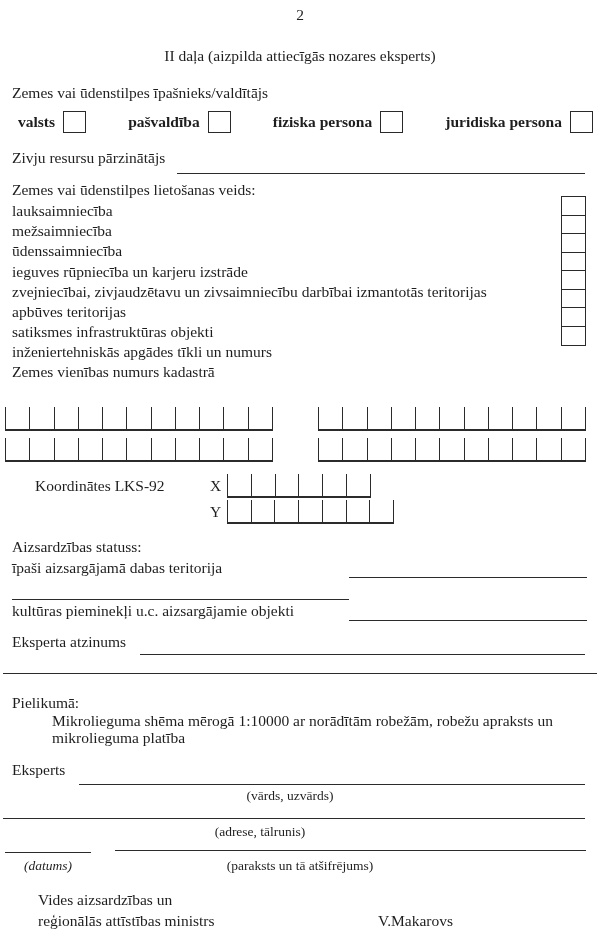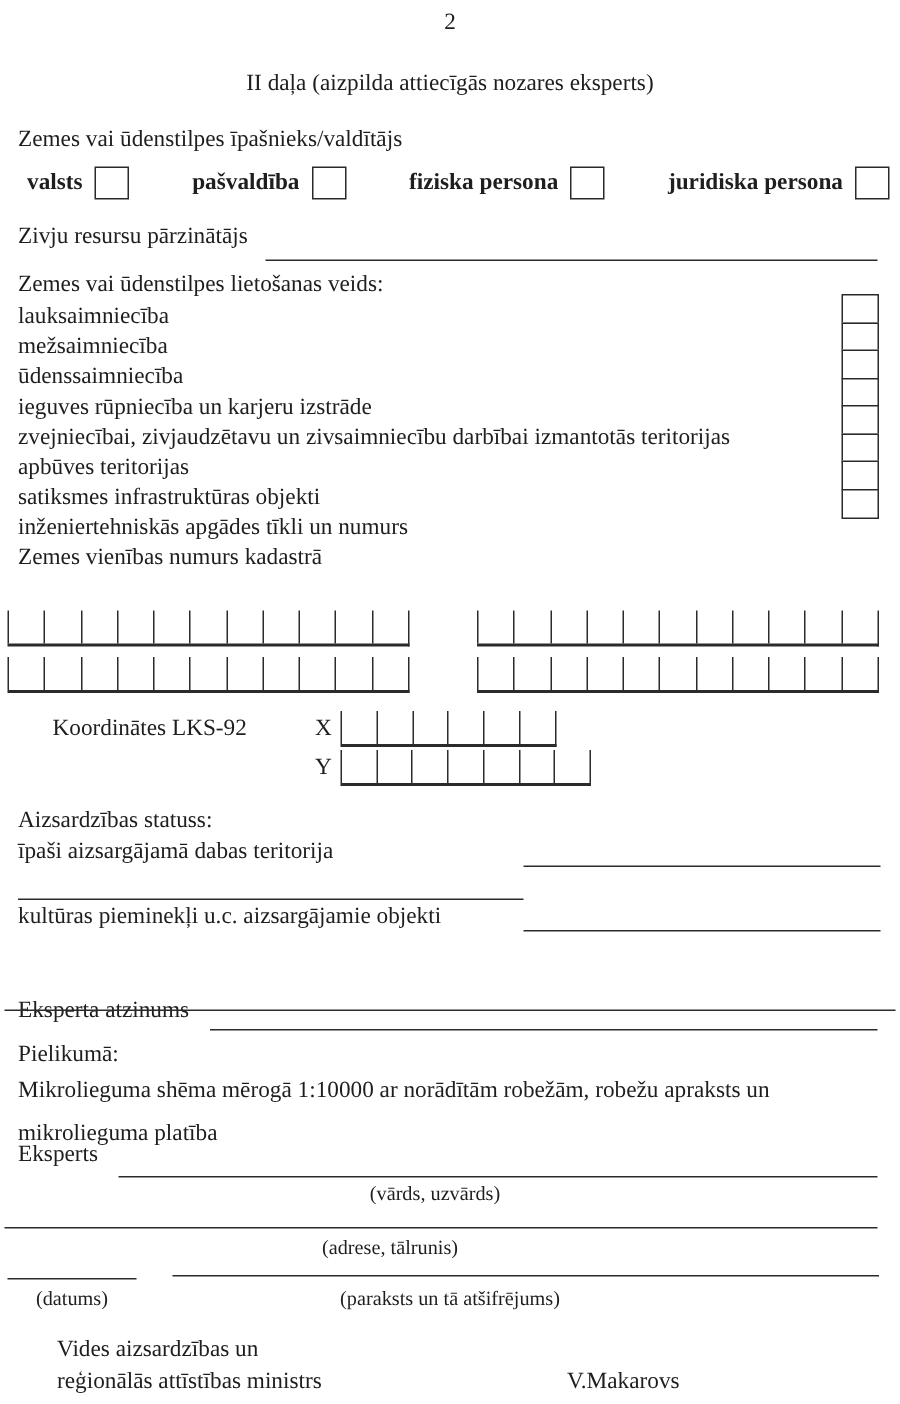--- a/index.html
+++ b/index.html
@@ -185,42 +185,42 @@
     </div>
     <div class="prot-row">
       <span class="pline"></span>
     </div>
     <div class="prot-row">
       <span class="nowrap">kultūras pieminekļi u.c. aizsargājamie objekti</span>
       <span class="pline"></span>
     </div>
   </div>
 
-  <div class="abs blank-row" style="top:664px;left:12px;right:15px;height:23px;">
+  <div class="abs blank-row" style="top:632px;left:12px;right:15px;height:23px;">
     <span class="lbl">Eksperta atzinums</span>
     <span class="blank" style="margin-left:14px;"></span>
   </div>
   <div class="hline" style="top:673px;left:3px;width:594px;"></div>
 
   <div class="abs" style="top:693px;left:12px;width:556px;">
     <div>Pielikumā:</div>
-    <div style="line-height:29px;">Mikrolieguma shēma mērogā 1:10000 ar norādītām robežām, robežu apraksts un mikrolieguma platība</div>
+    <div style="line-height:17px;margin-left:40px;">Mikrolieguma shēma mērogā 1:10000 ar norādītām robežām, robežu apraksts un mikrolieguma platība</div>
   </div>
 
   <div class="abs blank-row" style="top:760px;left:12px;right:15px;height:25px;">
     <span class="lbl">Eksperts</span>
     <span class="blank" style="margin-left:14px;"></span>
   </div>
   <div class="abs center small" style="top:788px;left:0;width:580px;">(vārds, uzvārds)</div>
 
   <div class="hline" style="top:818px;left:3px;width:582px;"></div>
   <div class="abs center small" style="top:824px;left:0;width:520px;">(adrese, tālrunis)</div>
 
   <div class="hline" style="top:852px;left:5px;width:86px;"></div>
-  <div class="abs center small" style="top:858px;left:0;width:96px;">(datums)</div>
+  <div class="abs center small" style="top:858px;left:0;width:96px;font-style:italic;">(datums)</div>
   <div class="hline" style="top:850px;left:115px;width:471px;"></div>
   <div class="abs center small" style="top:858px;left:115px;width:370px;">(paraksts un tā atšifrējums)</div>
 
   <div class="abs" style="top:890px;left:38px;line-height:20.5px;">
     <div>Vides aizsardzības un</div>
     <div>reģionālās attīstības ministrs</div>
   </div>
   <div class="abs" style="top:911px;left:378px;">V.Makarovs</div>
 
 </div>

